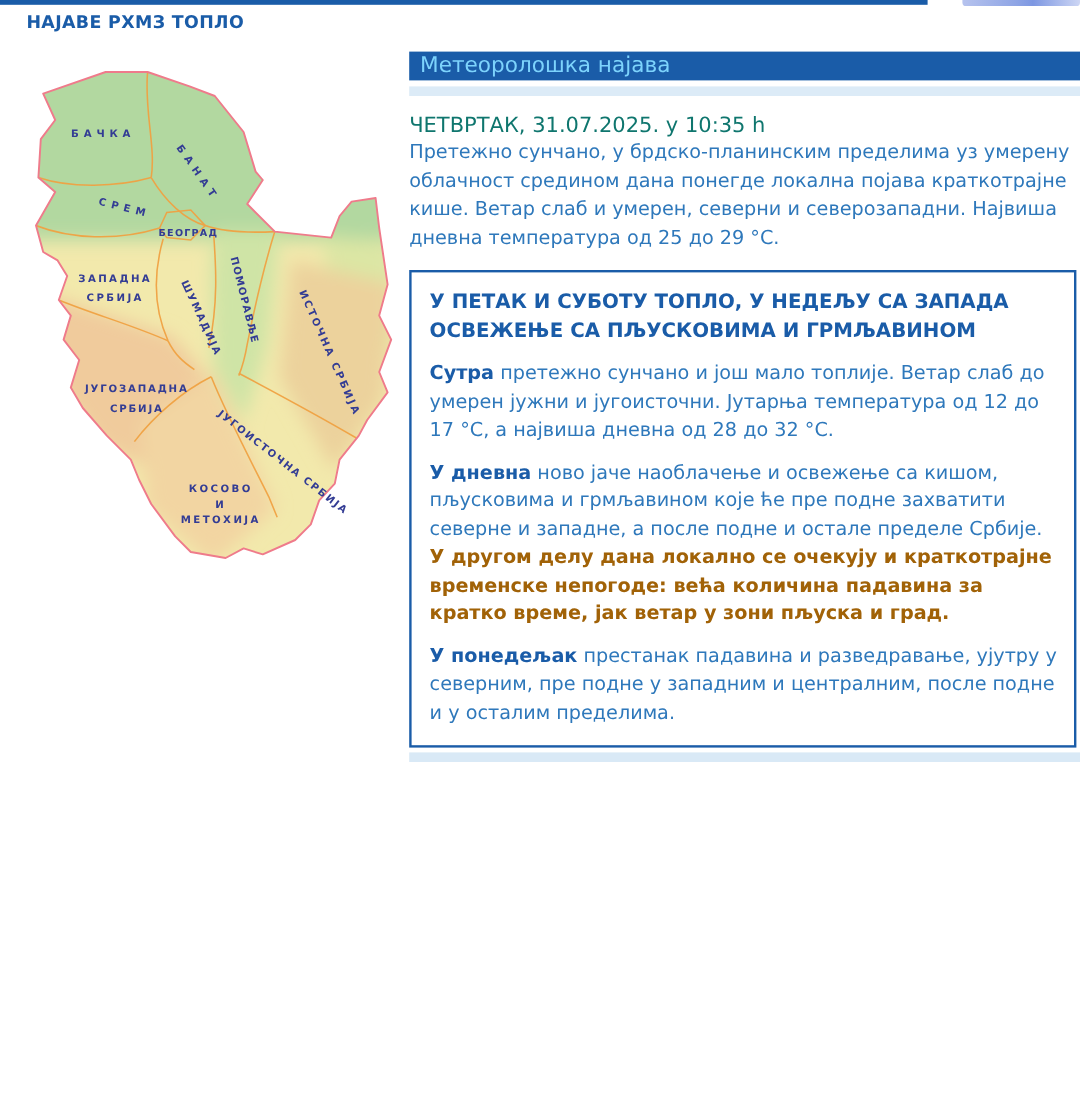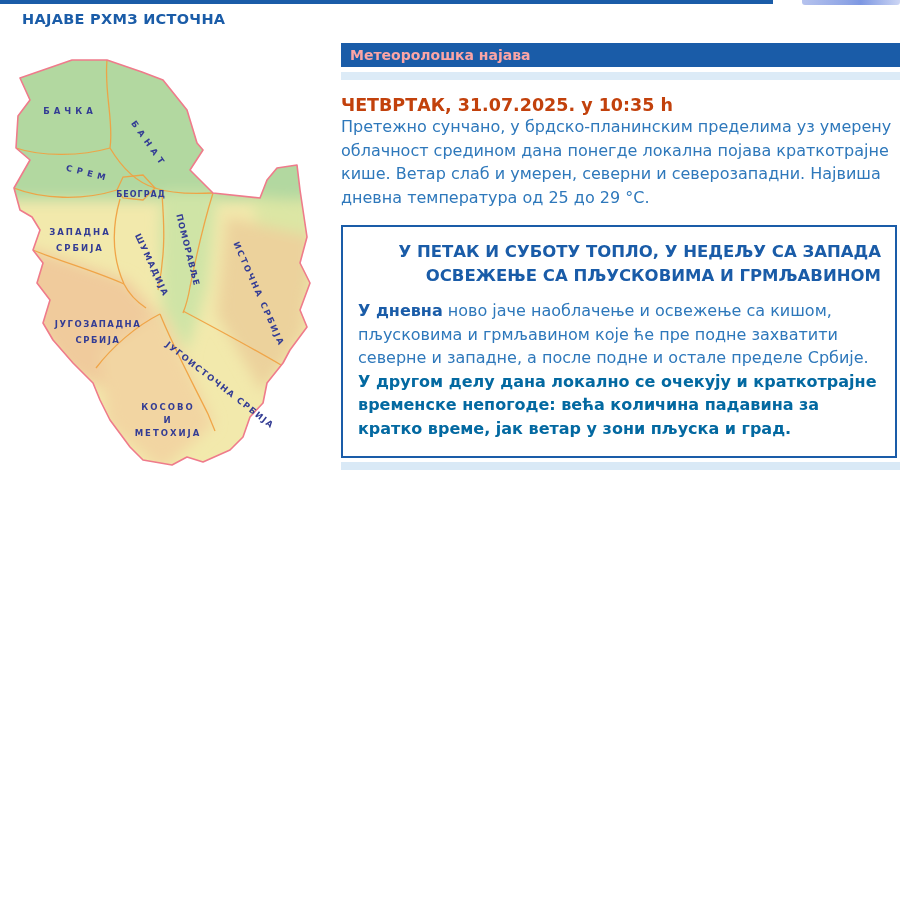--- a/index.html
+++ b/index.html
@@ -7,43 +7,43 @@
     width:900px;height:914px;position:relative;overflow:hidden;
     background:#ffffff;
     font-family:"DejaVu Sans","Liberation Sans",sans-serif;
   }
   .top-line{position:absolute;left:0;top:0;width:773px;height:4px;background:#1a5ca8;}
   .top-right-frag{position:absolute;left:802px;top:0;width:98px;height:5px;
     background:linear-gradient(90deg,#b6c3ee,#8fa5e5 45%,#7d97e2 60%,#cdd6f4);
     border-radius:0 0 3px 3px;}
   .page-title{position:absolute;left:22px;top:11px;font-size:14.5px;font-weight:bold;
     color:#1a5ca8;letter-spacing:.3px;}
-  .map-wrap{position:absolute;left:12px;top:52px;width:325px;height:425px;}
+  .map-wrap{position:absolute;left:28px;top:52px;width:325px;height:425px;}
   .right-col{position:absolute;left:341px;top:43px;width:559px;}
-  .section-bar{background:#1a5ca8;color:#fca5a5;font-size:14px;height:24px;
-    line-height:24px;padding-left:9px;font-weight:bold;}
+  .section-bar{background:#1a5ca8;color:#7dd3fc;font-size:18px;height:24px;
+    line-height:24px;padding-left:9px;}
   .light-strip{height:8px;background:#dcebf7;margin-top:5px;}
-  .date-heading{margin-top:15px;font-size:17.5px;font-weight:bold;color:#c2410c;}
+  .date-heading{margin-top:15px;font-size:17.5px;font-weight:normal;color:#0f766e;}
   .intro{margin-top:0;font-size:16px;line-height:23.5px;color:#2e78bb;width:556px;}
   .forecast-box{margin-top:16px;border:2px solid #1a5ca8;box-sizing:border-box;
     width:556px;padding:13px 14px 16px 15px;}
-  .box-title{font-size:16.5px;font-weight:bold;color:#1a5ca8;line-height:23.5px;text-align:right;}
+  .box-title{font-size:16.5px;font-weight:bold;color:#1a5ca8;line-height:23.5px;}
   .forecast-box p{margin:12px 0 0;font-size:16px;line-height:23.5px;color:#2e78bb;}
   .lead{font-weight:bold;color:#1a5ca8;}
-  .tail-bold{font-weight:bold;color:#0369a1;}
+  .tail-bold{font-weight:bold;color:#a16207;}
   .bottom-strip{height:8px;background:#d9e9f6;margin-top:4px;width:559px;}
   .maplabel{font-family:"DejaVu Sans",sans-serif;font-weight:bold;fill:#333c94;}
 </style>
 </head>
 <body>
 
 <div class="top-line"></div>
 <div class="top-right-frag"></div>
 
-<div class="page-title">НАЈАВЕ РХМЗ ИСТОЧНА</div>
+<div class="page-title">НАЈАВЕ РХМЗ ТОПЛО</div>
 
 <div class="map-wrap">
   <svg width="325" height="425" viewBox="0 0 325 425">
     <defs>
       <clipPath id="serbiaClip">
         <path d="M8,26 L60,8 L95,8 L130,20 L151,28 L175,58 L185,91 L191,98 L178,118 L201,141
                  L248,146 L255,128 L265,116 L285,113 L288,138 L295,185 L288,211 L298,231
                  L288,258 L295,275 L278,298 L271,311 L255,331 L251,351 L238,365 L231,385
                  L218,398 L191,410 L175,405 L160,413 L131,408 L118,395 L98,368 L88,348
                  L81,331 L61,311 L41,288 L31,271 L38,248 L25,231 L31,211 L21,198 L28,178
@@ -116,21 +116,23 @@
   </div>
   <div class="light-strip"></div>
 
   <div class="date-heading">ЧЕТВРТАК, 31.07.2025. у 10:35 h</div>
 
   <div class="intro">Претежно сунчано, у брдско-планинским пределима уз умерену облачност средином дана понегде локална појава краткотрајне кише. Ветар слаб и умерен, северни и северозападни. Највиша дневна температура од 25 до 29 °C.</div>
 
   <div class="forecast-box">
     <div class="box-title">У ПЕТАК И СУБОТУ ТОПЛО, У НЕДЕЉУ СА ЗАПАДА ОСВЕЖЕЊЕ СА ПЉУСКОВИМА И ГРМЉАВИНОМ</div>
 
+    <p><span class="lead">Сутра</span><span> претежно сунчано и још мало топлије. Ветар слаб до умерен јужни и југоисточни. Јутарња температура од 12 до 17 °C, а највиша дневна од 28 до 32 °C.</span><span class="tail-bold"></span></p>
 
 
     <p><span class="lead">У дневна</span><span> ново јаче наоблачење и освежење са кишом, пљусковима и грмљавином које ће пре подне захватити северне и западне, а после подне и остале пределе Србије. </span><span class="tail-bold">У другом делу дана локално се очекују и краткотрајне временске непогоде: већа количина падавина за кратко време, јак ветар у зони пљуска и град.</span></p>
 
+    <p><span class="lead">У понедељак</span><span> престанак падавина и разведравање, ујутру у северним, пре подне у западним и централним, после подне и у осталим пределима.</span><span class="tail-bold"></span></p>
 
   </div>
 
   <div class="bottom-strip"></div>
 </div>
 
 </body></html>

